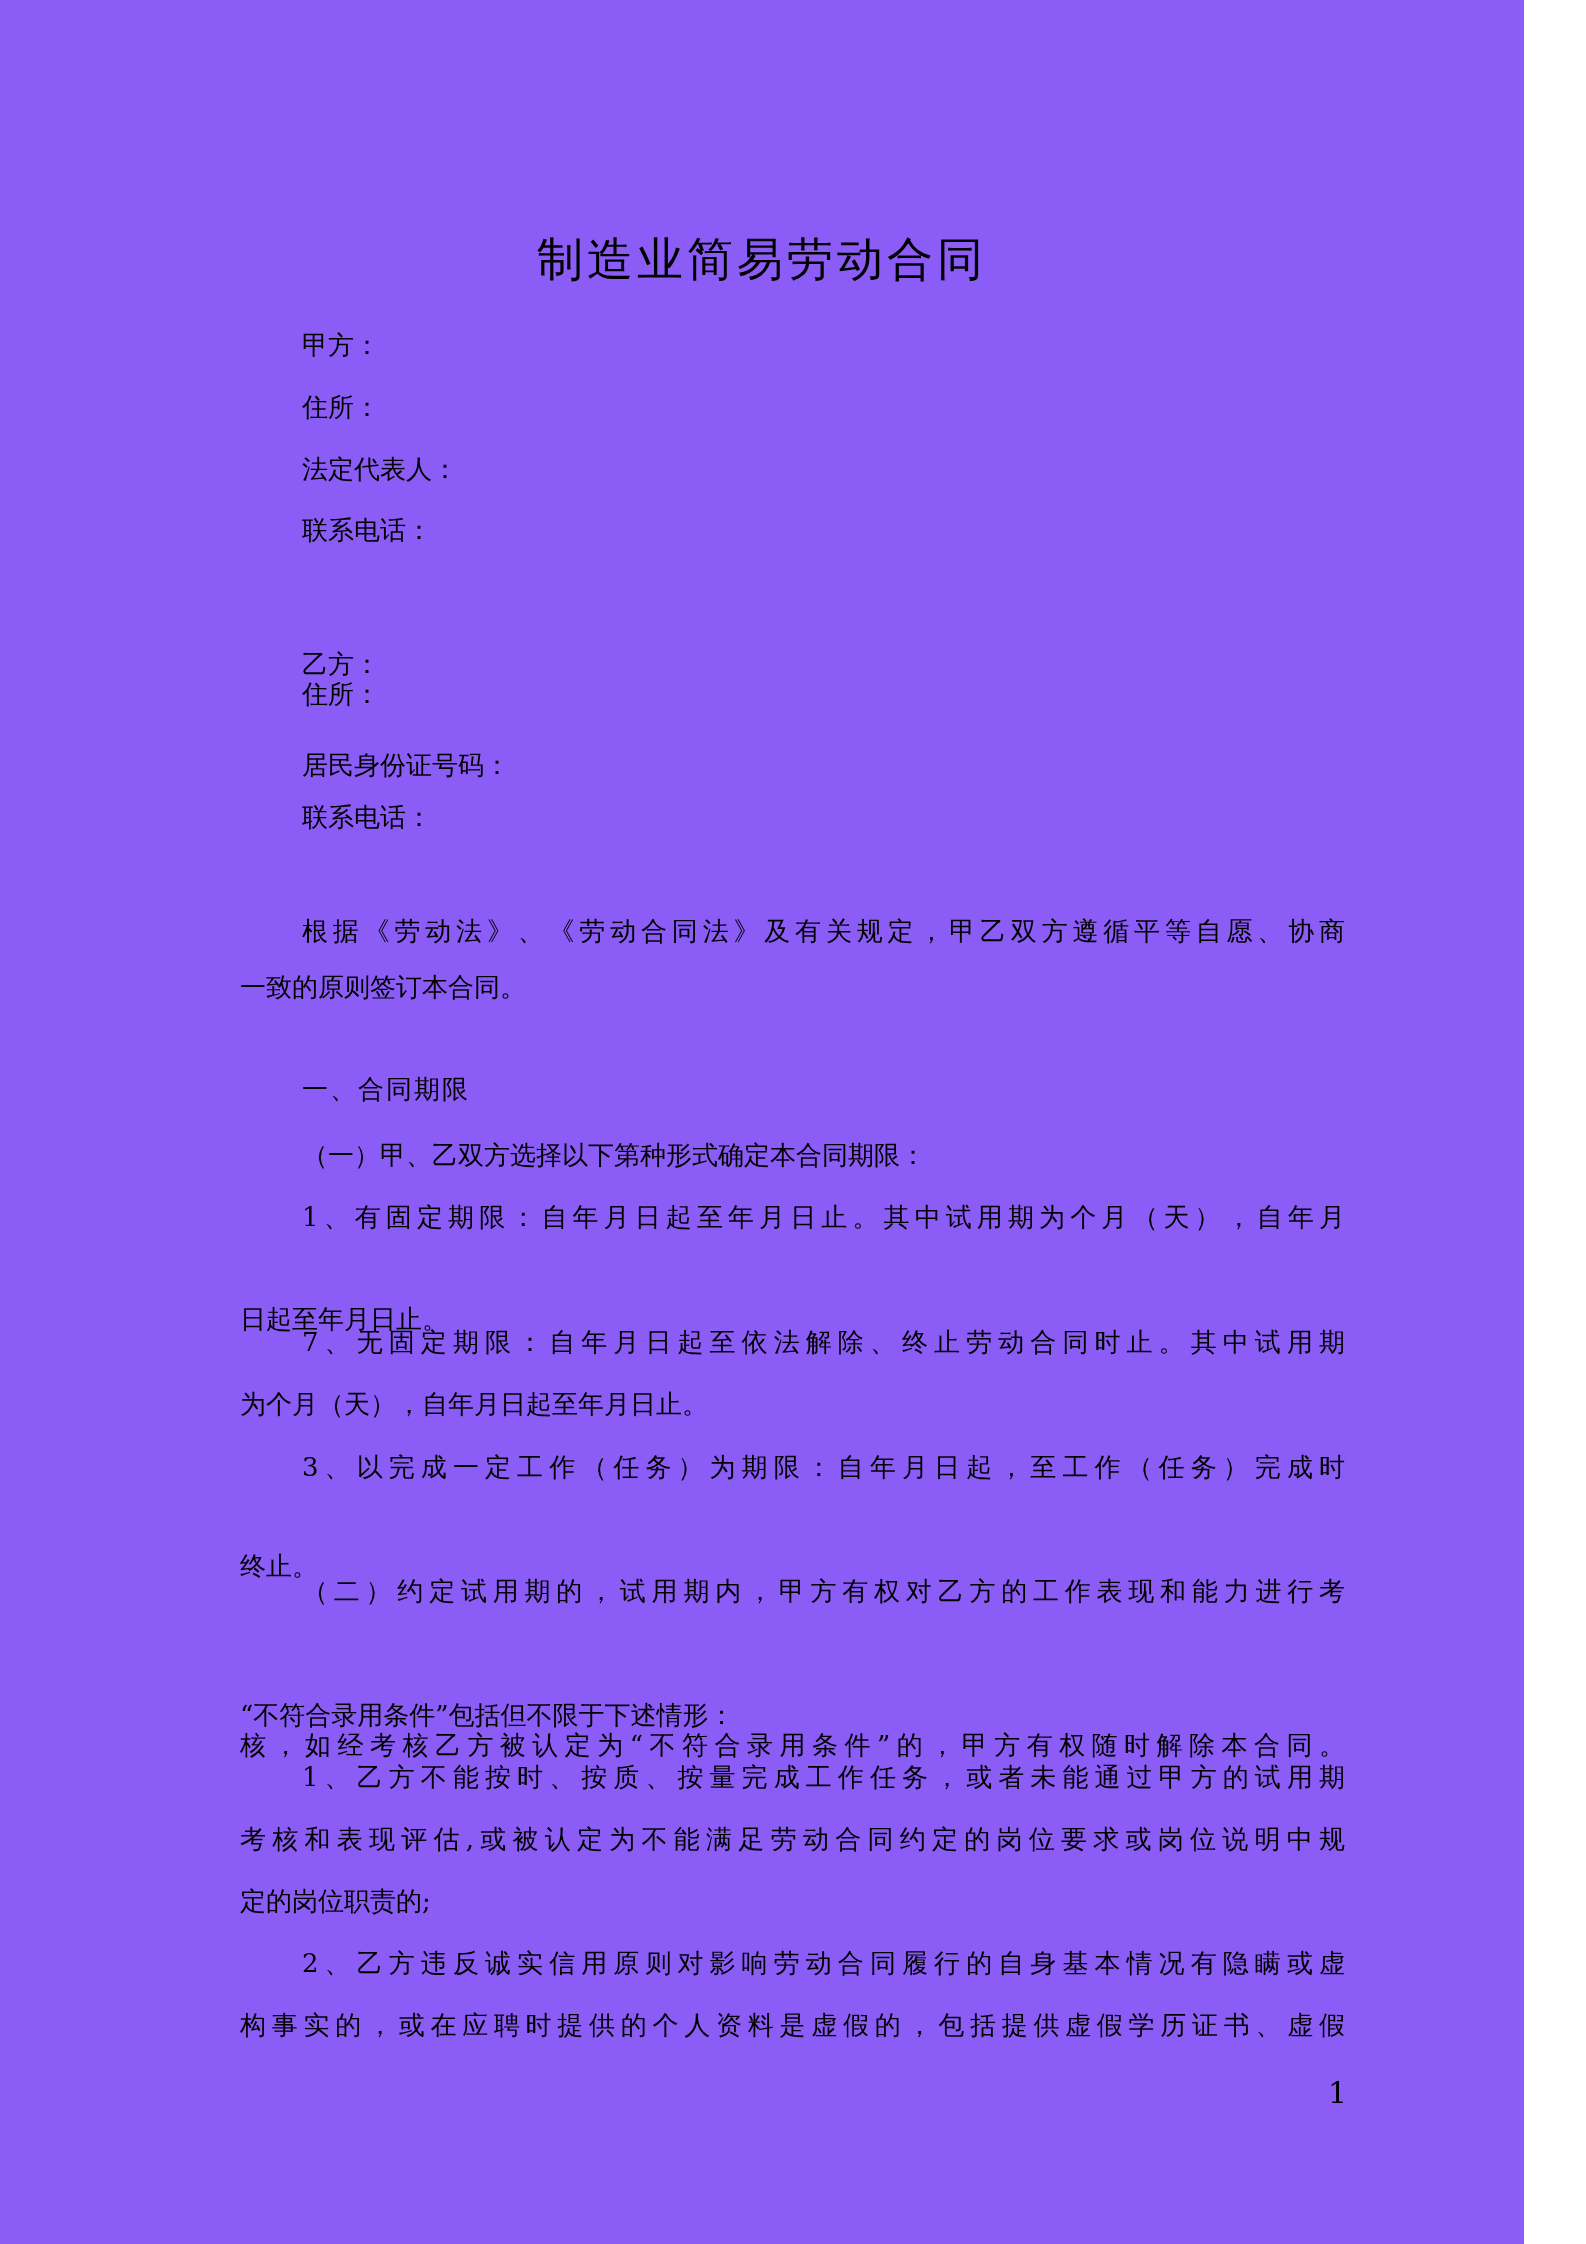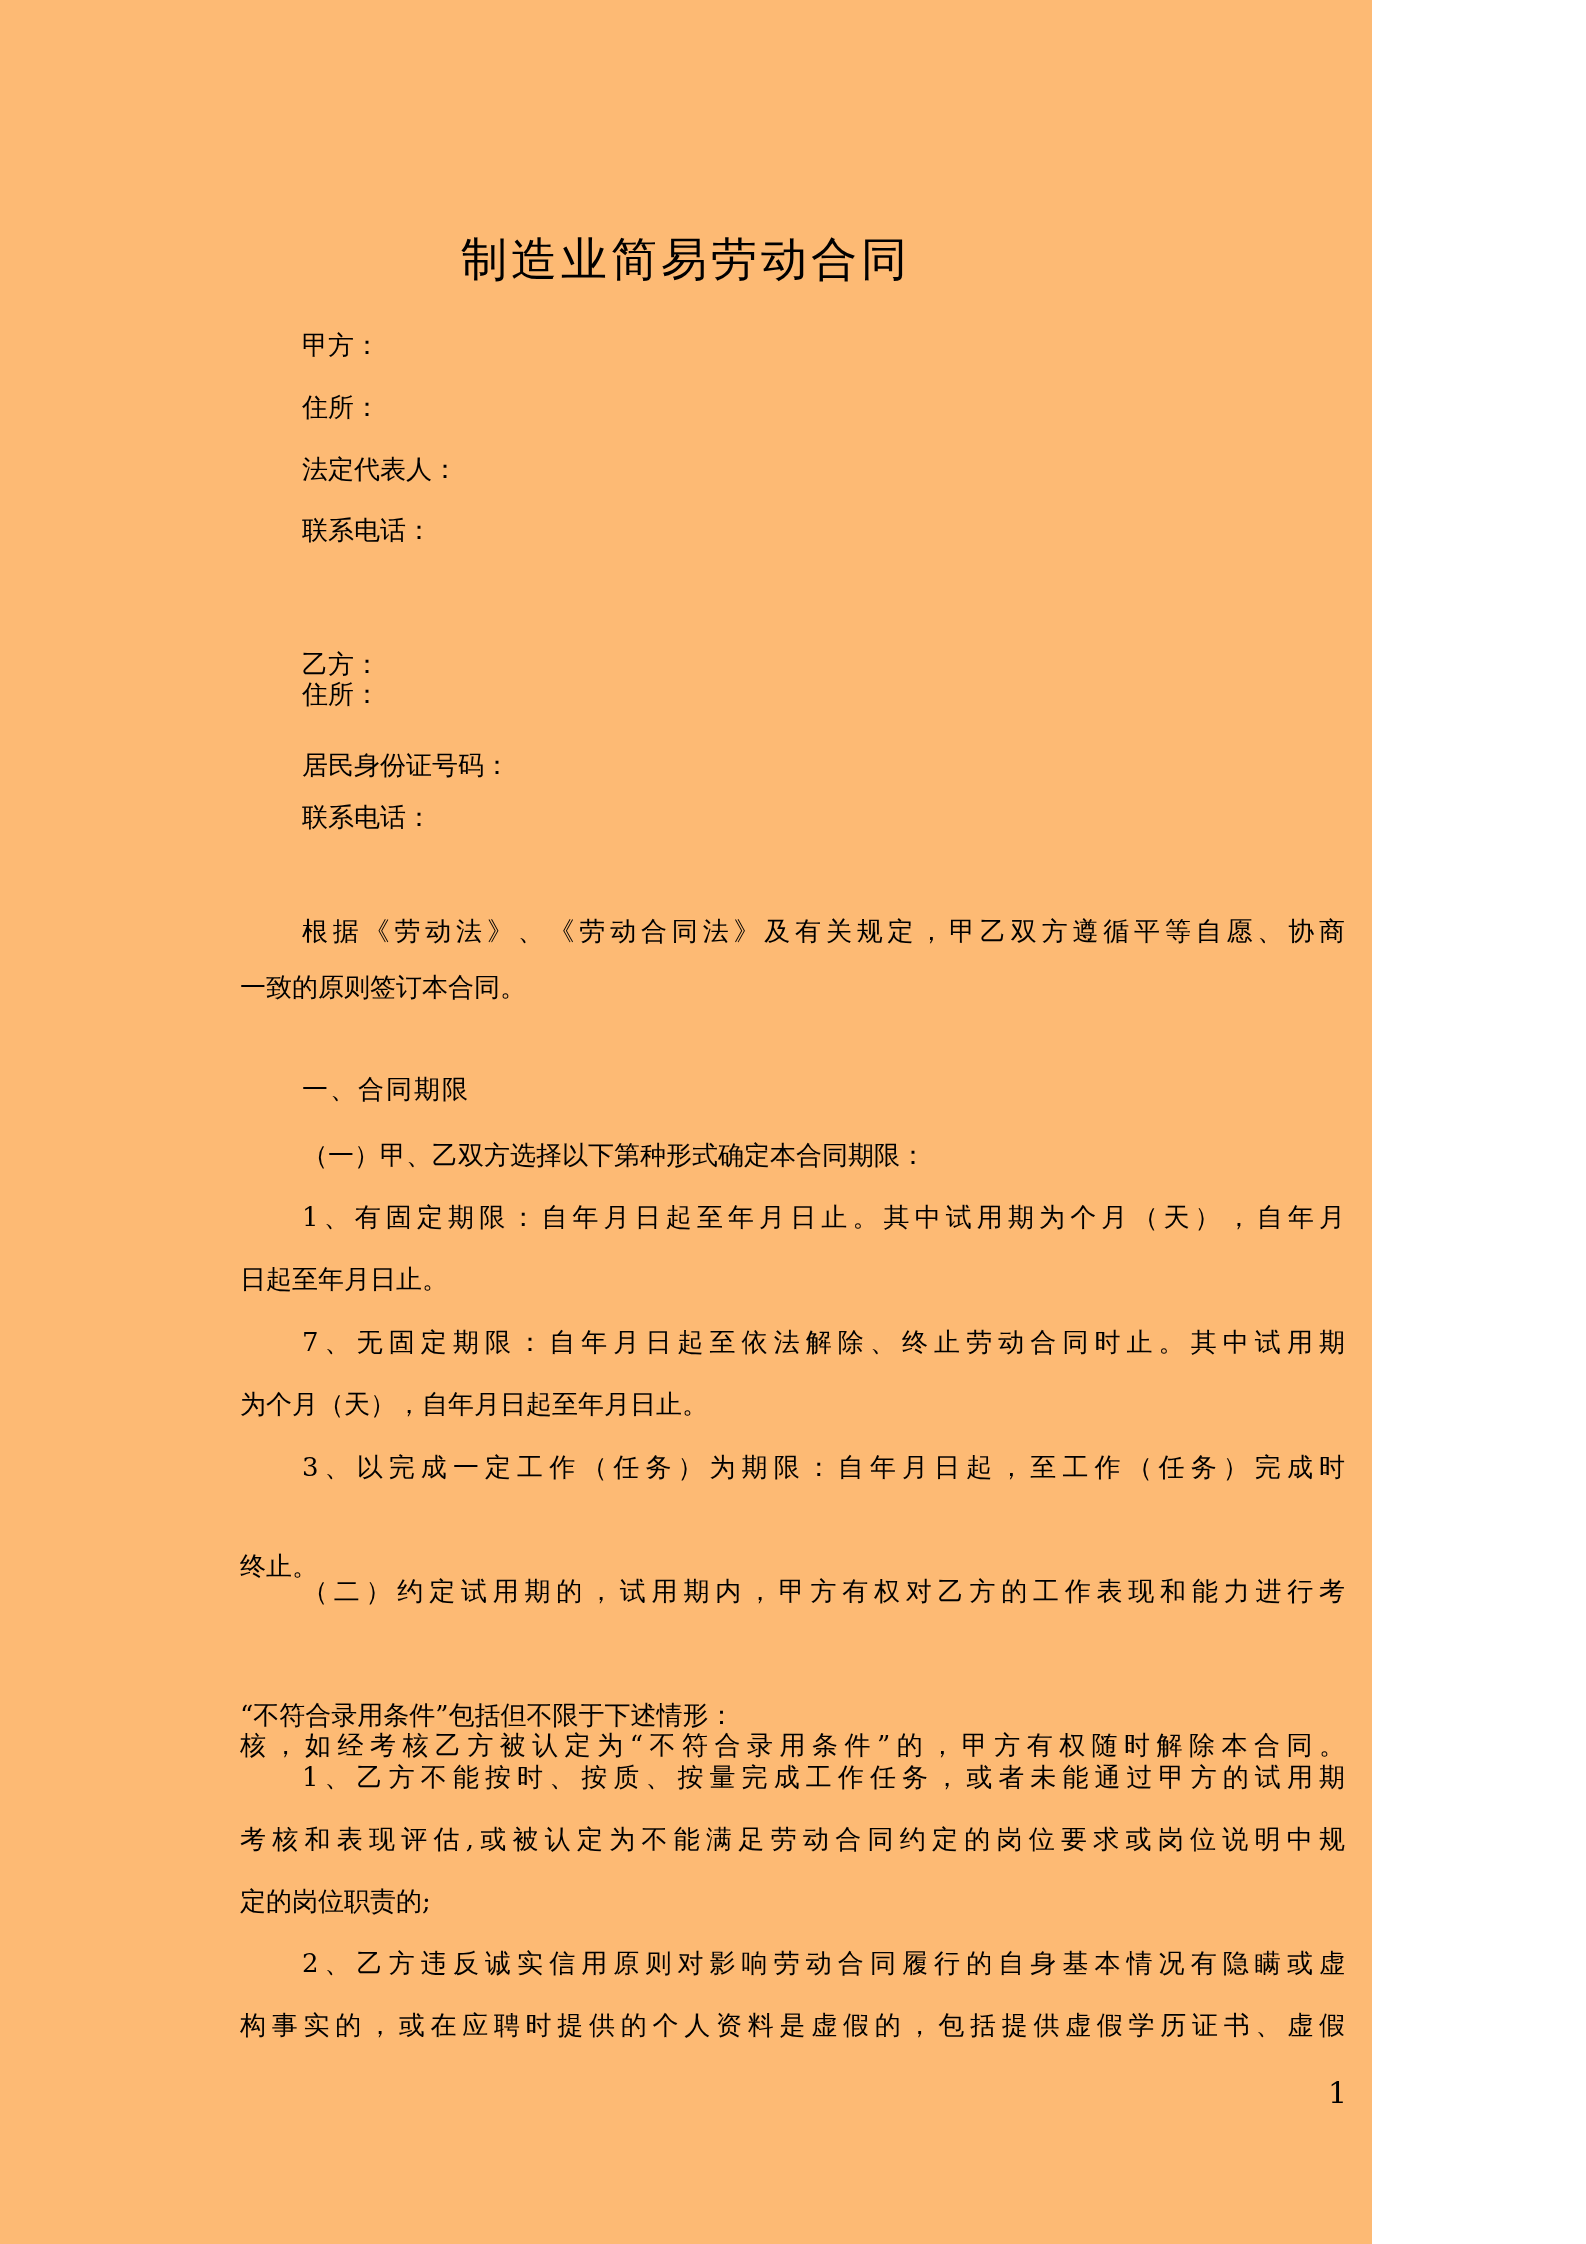--- a/index.html
+++ b/index.html
@@ -2,23 +2,23 @@
 <html><head>
 <meta charset="utf-8">
 <style>
   html, body {
     margin: 0;
     padding: 0;
     background: #ffffff;
   }
   .page {
     position: relative;
-    width: 1372px;
+    width: 1524px;
     height: 2244px;
-    background: #fdba74;
+    background: #8b5cf6;
     color: #000000;
     font-family: "DejaVu Serif", "Liberation Serif", serif;
     overflow: hidden;
   }
   .doc-title {
     position: absolute;
     top: 236px;
     left: 0;
     width: 100%;
     text-align: center;
@@ -72,21 +72,21 @@
       <div class="line indent" style="top: 517px;">联系电话：</div>
       <div class="line indent" style="top: 619px; margin-top: 32px;">乙方：</div>
       <div class="line indent" style="top: 681px;">住所：</div>
       <div class="line indent" style="top: 752px;">居民身份证号码：</div>
       <div class="line indent" style="top: 804px;">联系电话：</div>
       <div class="line indent fill" style="top: 918px;">根据《劳动法》、《劳动合同法》及有关规定，甲乙双方遵循平等自愿、协商</div>
       <div class="line" style="top: 974px;">一致的原则签订本合同。</div>
       <div class="line indent bold" style="top: 1076px;">一、合同期限</div>
       <div class="line indent" style="top: 1142px;">（一）甲、乙双方选择以下第种形式确定本合同期限：</div>
       <div class="line indent fill" style="top: 1204px;">1、有固定期限：自年月日起至年月日止。其中试用期为个月（天），自年月</div>
-      <div class="line" style="top: 1266px;">日起至年月日止。</div>
+      <div class="line" style="top: 1306px;">日起至年月日止。</div>
       <div class="line indent fill" style="top: 1329px;">7、无固定期限：自年月日起至依法解除、终止劳动合同时止。其中试用期</div>
       <div class="line" style="top: 1391px;">为个月（天），自年月日起至年月日止。</div>
       <div class="line indent fill" style="top: 1454px;">3、以完成一定工作（任务）为期限：自年月日起，至工作（任务）完成时</div>
       <div class="line" style="top: 1516px; margin-top: 37px;">终止。</div>
       <div class="line indent fill" style="top: 1578px;">（二）约定试用期的，试用期内，甲方有权对乙方的工作表现和能力进行考</div>
       <div class="line fill" style="top: 1732px;">核，如经考核乙方被认定为“不符合录用条件”的，甲方有权随时解除本合同。</div>
       <div class="line" style="top: 1702px;">“不符合录用条件”包括但不限于下述情形：</div>
       <div class="line indent fill" style="top: 1764px;">1、乙方不能按时、按质、按量完成工作任务，或者未能通过甲方的试用期</div>
       <div class="line fill" style="top: 1826px;">考核和表现评估,或被认定为不能满足劳动合同约定的岗位要求或岗位说明中规</div>
       <div class="line" style="top: 1888px;">定的岗位职责的;</div>

